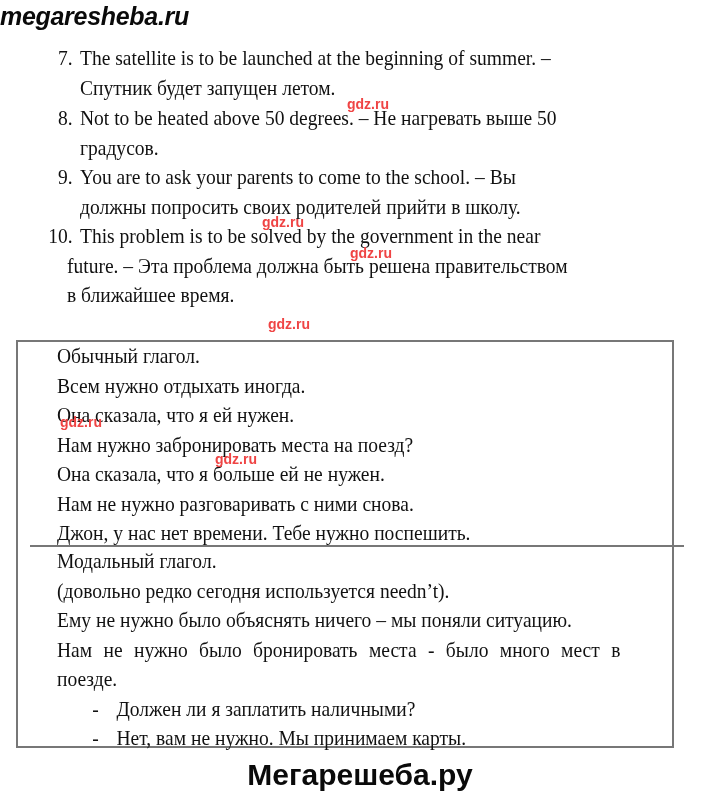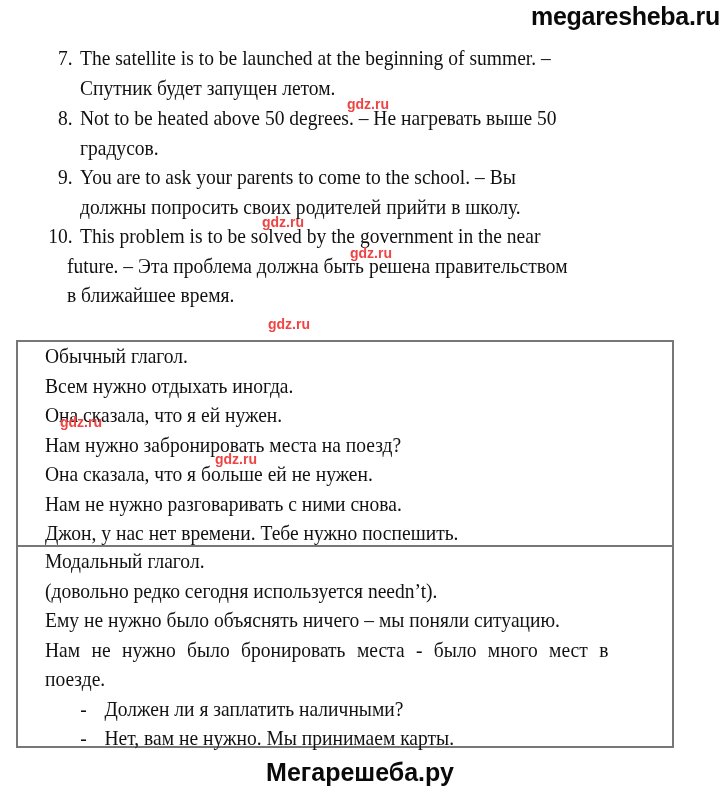--- a/index.html
+++ b/index.html
@@ -2,43 +2,43 @@
 <html><head>
   <meta charset="utf-8">
   <style>
     html, body { margin: 0; padding: 0; background: #ffffff; }
     body {
       width: 720px; height: 798px; position: relative; overflow: hidden;
       font-family: "Liberation Serif", "DejaVu Serif", serif;
       color: #111;
     }
     .site-header {
-      position: absolute; top: 2px; left: 0; width: 720px; text-align: right;
+      position: absolute; top: 2px; left: 0; width: 720px; text-align: left;
       font-family: "Liberation Sans", "DejaVu Sans", sans-serif;
-      font-weight: bold; font-size: 25px; letter-spacing: -0.3px; color: #0a0a0a;
+      font-weight: bold; font-size: 25px; letter-spacing: -0.3px; color: #0a0a0a; font-style: italic;
     }
     .site-footer {
       position: absolute; top: 758px; left: 0; width: 720px; text-align: center;
       font-family: "Liberation Sans", "DejaVu Sans", sans-serif;
-      font-weight: bold; font-size: 25px; color: #0a0a0a;
+      font-weight: bold; font-size: 30px; color: #0a0a0a;
     }
     .list { position: absolute; left: 0; top: 44px; width: 720px; }
     .item { position: relative; font-size: 21px; line-height: 29.5px; transform: scaleX(0.93); transform-origin: left; }
     .item .num { position: absolute; left: 64px; text-align: right; width: 0; }
     .item .num span { position: absolute; right: -14px; white-space: nowrap; }
     .item .line { position: relative; display: block; white-space: nowrap; }
     .l1 { left: 86px; }
     .l2 { left: 86px; }
     .item.ten .l1 { left: 86px; }
     .item.ten .l2 { left: 86px; }
     .table {
       position: absolute; left: 16px; top: 340px; width: 658px; height: 408px;
       border: 2px solid #777; box-sizing: border-box;
     }
-    .cell { position: absolute; left: 0; width: 100%; box-sizing: border-box; padding-left: 27px; }
+    .cell { position: absolute; left: 12px; width: 100%; box-sizing: border-box; padding-left: 27px; }
     .cell.top { top: 0; height: 205px; border-bottom: 2px solid #777; }
     .cell.bottom { top: 205px; height: 147px; }
     .row { font-size: 21px; line-height: 29.5px; white-space: nowrap; transform: scaleX(0.93); transform-origin: left; }
     .row.dash { padding-left: 36px; position: relative; }
     .row.dash .bullet { position: absolute; left: 38px; }
     .row.dash .txt { position: relative; left: 45px; }
     .wm {
       position: absolute; font-family: "Liberation Sans", "DejaVu Sans", sans-serif;
       font-weight: bold; font-size: 14px; color: #ef4444;
     }

